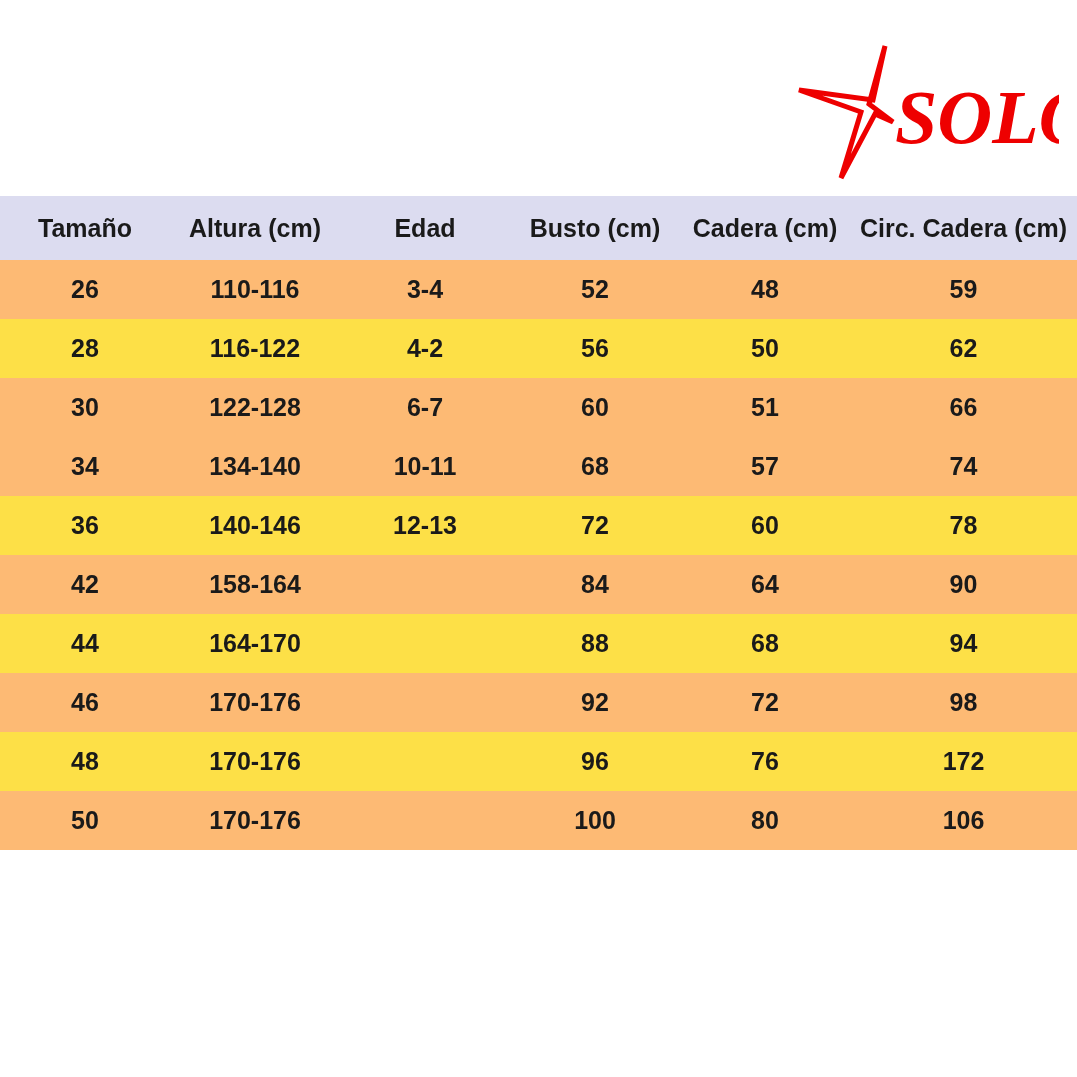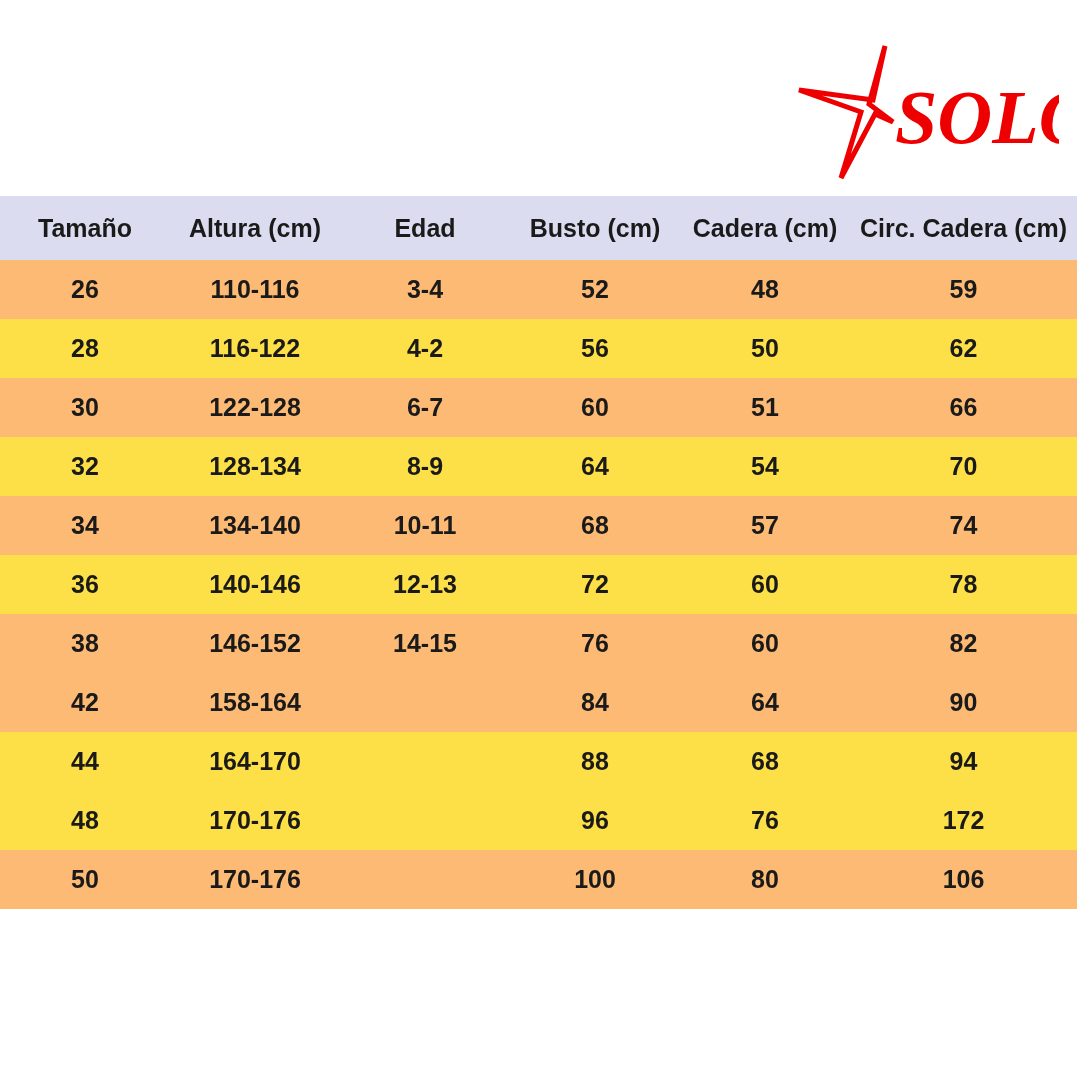--- a/index.html
+++ b/index.html
@@ -125,67 +125,59 @@
           <td>62</td>
         </tr>
         <tr class="row-odd">
           <td>30</td>
           <td>122-128</td>
           <td>6-7</td>
           <td>60</td>
           <td>51</td>
           <td>66</td>
         </tr>
-        <tr class="row-even">
-          <td>32</td>
-          <td>128-134</td>
-          <td>8-9</td>
-          <td>64</td>
-          <td>54</td>
-          <td>70</td>
-        </tr>
         <tr class="row-odd">
           <td>34</td>
           <td>134-140</td>
           <td>10-11</td>
           <td>68</td>
           <td>57</td>
           <td>74</td>
         </tr>
         <tr class="row-even">
           <td>36</td>
           <td>140-146</td>
           <td>12-13</td>
           <td>72</td>
           <td>60</td>
           <td>78</td>
         </tr>
         <tr class="row-odd">
-          <td>38</td>
-          <td>146-152</td>
-          <td>14-15</td>
-          <td>76</td>
-          <td>60</td>
-          <td>82</td>
-        </tr>
-        <tr class="row-odd">
           <td>42</td>
           <td>158-164</td>
           <td class="cell-empty"></td>
           <td>84</td>
           <td>64</td>
           <td>90</td>
         </tr>
         <tr class="row-even">
           <td>44</td>
           <td>164-170</td>
           <td class="cell-empty"></td>
           <td>88</td>
           <td>68</td>
           <td>94</td>
+        </tr>
+        <tr class="row-odd">
+          <td>46</td>
+          <td>170-176</td>
+          <td class="cell-empty"></td>
+          <td>92</td>
+          <td>72</td>
+          <td>98</td>
         </tr>
         <tr class="row-even">
           <td>48</td>
           <td>170-176</td>
           <td class="cell-empty"></td>
           <td>96</td>
           <td>76</td>
           <td>172</td>
         </tr>
         <tr class="row-odd">

